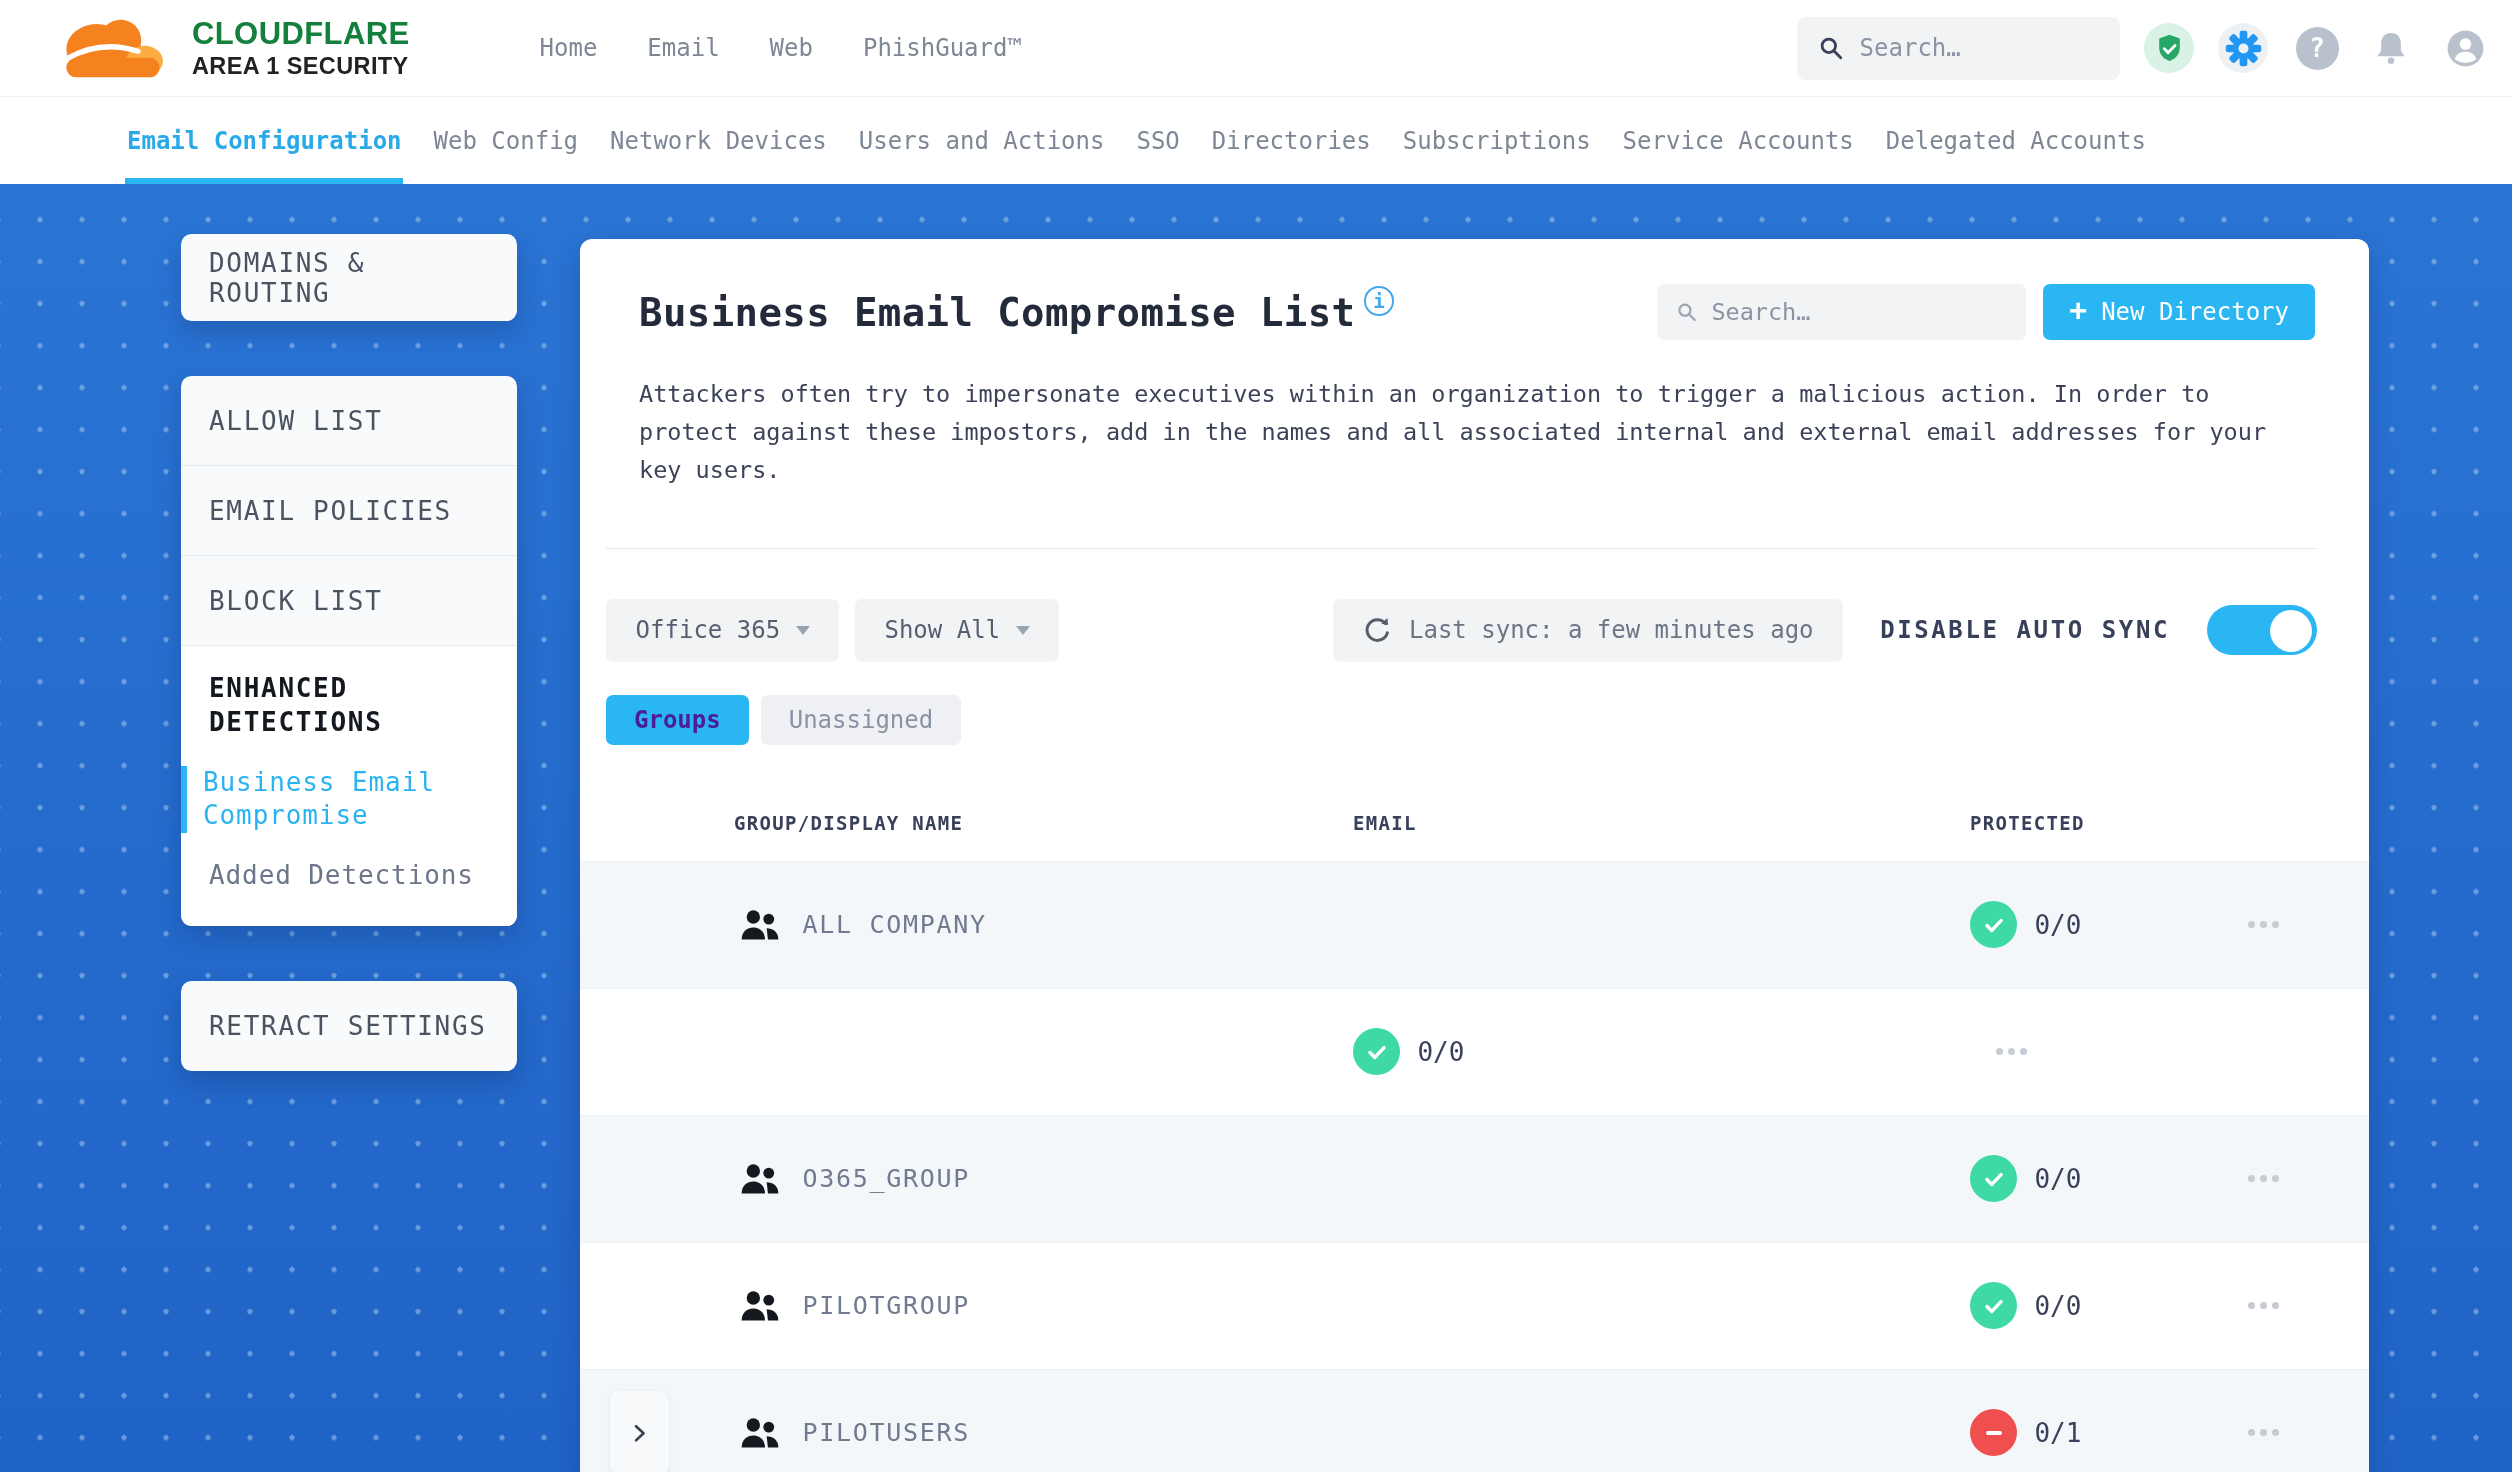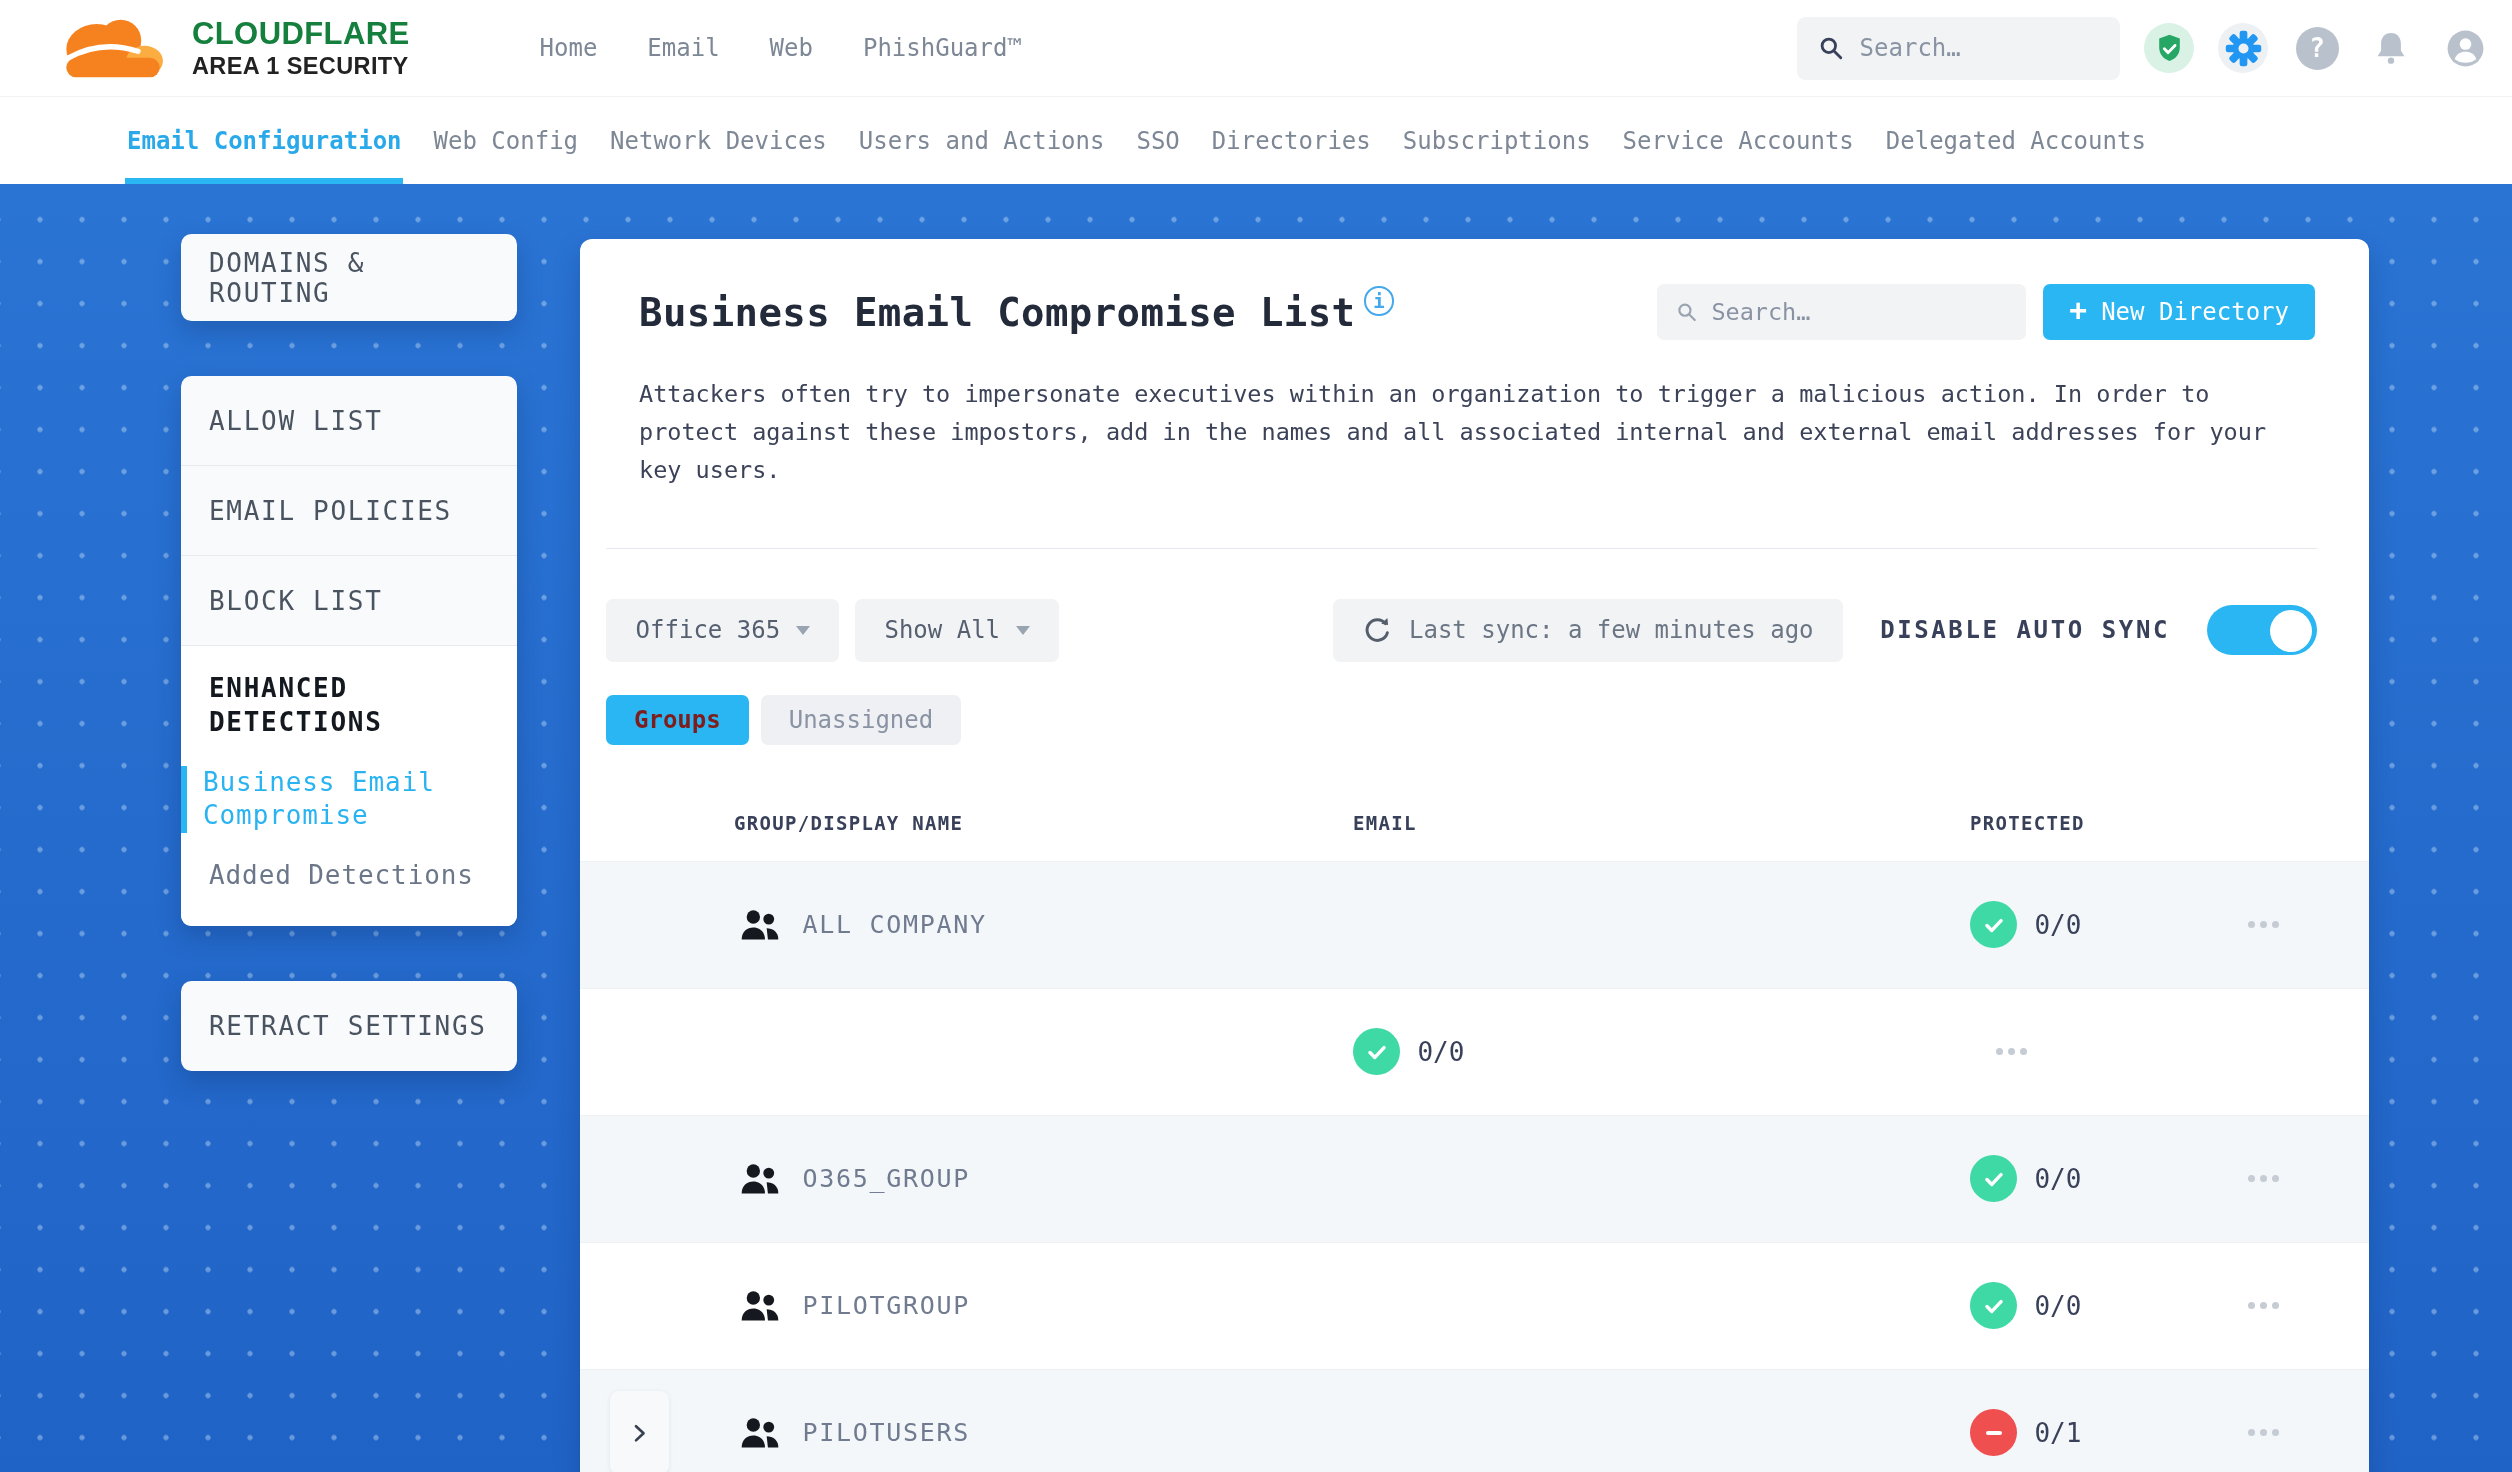--- a/index.html
+++ b/index.html
@@ -74,21 +74,21 @@
   .pill { height:63px; background:#f1f3f5; border:none; border-radius:7px; font-family:"DejaVu Sans Mono", monospace; font-size:24px; color:#555f70; display:flex; align-items:center; gap:15.6px; padding:0 29.6px; cursor:pointer; }
   .pill + .pill { margin-left:15.6px; }
   .caret { width:0; height:0; border-left:7.8px solid transparent; border-right:7.8px solid transparent; border-top:9.6px solid #9aa3b0; }
   .filters-right { margin-left:auto; display:flex; align-items:center; gap:37px;padding-left:18px; }
   .sync-pill { cursor:pointer; color:#6b7584; }
   .autosync-label { font-size:24px; font-weight:bold; color:#39415a; letter-spacing:2.6px; }
   .toggle { position:relative; width:110px; height:50px; border-radius:25px; background:#29b6f2; border:none; cursor:pointer; }
   .toggle .knob { position:absolute; top:4.3px; right:5.2px; width:42px; height:42px; border-radius:50%; background:#fff; }
   .view-tabs { display:flex; gap:12px; margin:33px 0 0 26px; }
   .vtab { height:50px; border:none; border-radius:7px; font-family:"DejaVu Sans Mono", monospace; font-size:24px; padding:0 28px; cursor:pointer; background:#eef0f3; color:#8a93a3; }
-  .vtab.active { background:#29b6f2; color:#7f1d1d; font-weight:bold; }
+  .vtab.active { background:#29b6f2; color:#4c1d95; font-weight:bold; }
 
   
   .table { margin-top:40px; }
   .thead, .trow { display:grid; grid-template-columns:130px 643px 617px 252px 1fr; align-items:center; }
   .thead { height:76px; }
   .th { font-size:19px; font-weight:bold; color:#39415a; letter-spacing:1.3px; }
   .th.name { grid-column:2; padding-left:24px; }
   .th.email { grid-column:3; }
   .th.prot { grid-column:4; }
   .trow { height:127px; border-top:0.9px solid #edf1f4; }

